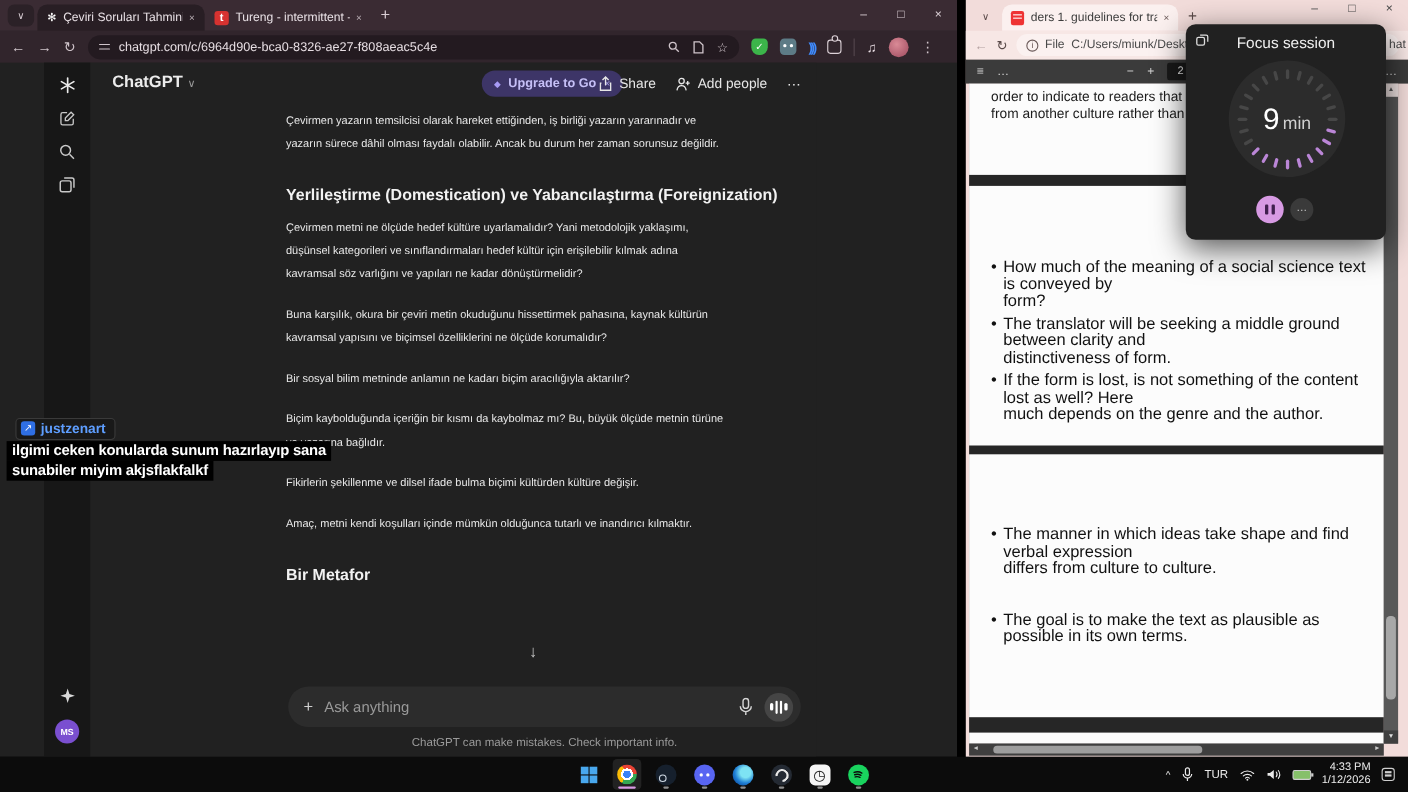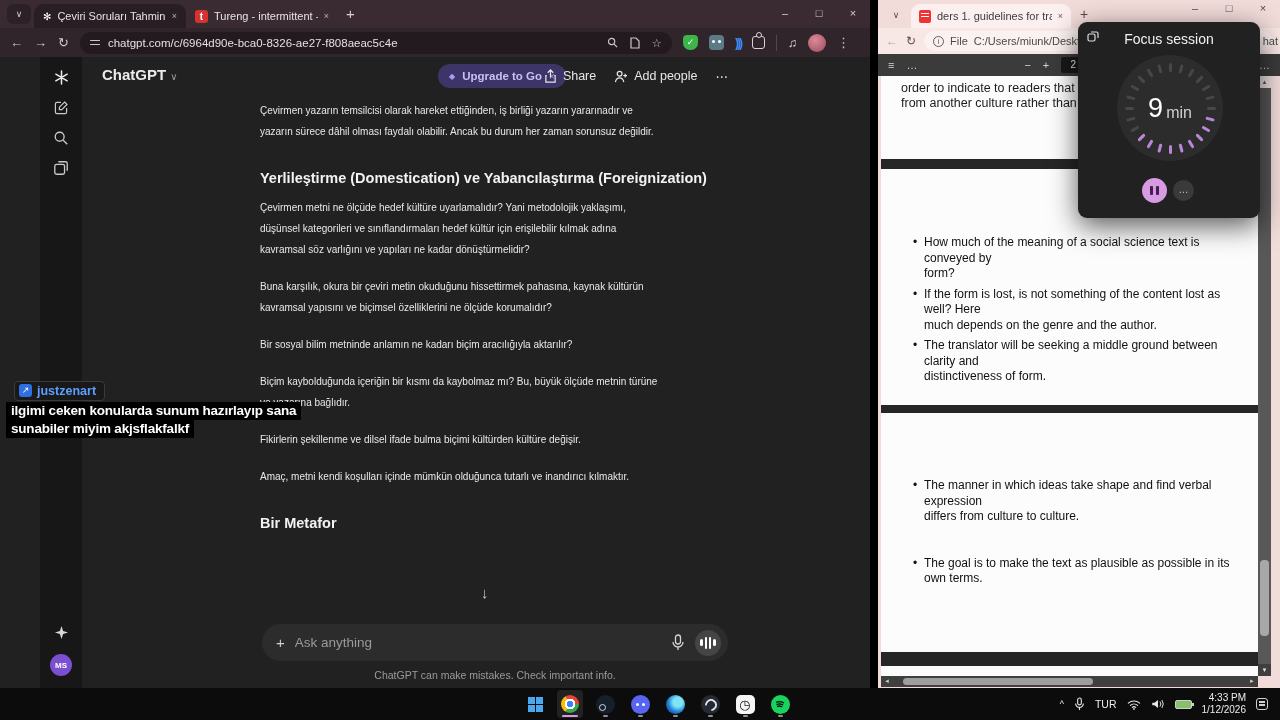--- a/index.html
+++ b/index.html
@@ -86,21 +86,21 @@
   .frag{position:absolute;right:2px;top:7px;font-size:11px;color:#4a4a4a;}
   .pdfbar{height:22px;background:#3b3b3b;color:#d5d5d5;display:flex;align-items:center;gap:12px;padding:0 10px;font-size:11px;}
   .pgbox{background:#191919;color:#eee;width:24px;height:16px;border-radius:2px;text-align:center;font-size:10px;line-height:16px;}
   .pdf-view{position:absolute;left:3px;top:76px;width:377px;height:600px;background:#262626;}
   .page{position:absolute;left:0;right:0;background:#fcfcfc;}
   .pg1{top:0;height:83px;}
   .pg1 .ptxt{padding:5px 0 0 20px;font-size:12.5px;line-height:14.5px;color:#1c1c1c;white-space:pre-line;}
   .pg2{top:93px;height:236px;}
   .pg3{top:337px;height:239px;}
   .pg4{top:590px;height:10px;}
-  .blist{list-style:none;margin:0;padding:0 14px 0 32px;font-size:12px;line-height:15.5px;color:#111;}
+  .blist{list-style:none;margin:0;padding:0 14px 0 20px;font-size:15px;line-height:15.5px;color:#111;}
   .pg2 .blist{padding-top:66px;}
   .pg3 .blist{padding-top:65px;}
   .blist li{position:relative;padding-left:11px;margin-bottom:5px;white-space:pre-line;}
   .blist li::before{content:"\2022";position:absolute;left:0;top:0;}
   .pg3 .blist li + li{margin-top:31px;}
   .vscroll{position:absolute;left:380px;top:76px;width:13px;height:600px;background:#585858;}
   .vs-up{height:12px;background:#ece0df;color:#555;font-size:6px;text-align:center;line-height:12px;}
   .vs-thumb{position:absolute;left:2px;width:9px;top:484px;height:76px;border-radius:4px;background:#a8a8a8;}
   .vs-dn{position:absolute;bottom:0;left:0;right:0;height:12px;background:#3f3f3f;color:#ddd;font-size:6px;text-align:center;line-height:12px;}
   .hscroll{position:absolute;left:3px;top:676px;width:377px;height:11px;background:#3f3f3f;color:#ccc;}
@@ -356,24 +356,24 @@
 
     <div class="pdf-view">
       <div class="page pg1">
         <div class="ptxt">order to indicate to readers that the
 from another culture rather than ar</div>
       </div>
       <div class="page pg2">
         <ul class="blist">
             <li>How much of the meaning of a social science text is conveyed by
 form?</li>
+            <li>The translator will be seeking a middle ground between clarity and
+distinctiveness of form.</li>
             <li>If the form is lost, is not something of the content lost as well? Here
 much depends on the genre and the author.</li>
-            <li>The translator will be seeking a middle ground between clarity and
-distinctiveness of form.</li>
           </ul>
       </div>
       <div class="page pg3">
         <ul class="blist">
             <li>The manner in which ideas take shape and find verbal expression
 differs from culture to culture.</li>
             <li>The goal is to make the text as plausible as possible in its own terms.</li>
           </ul>
       </div>
       <div class="page pg4"></div>

